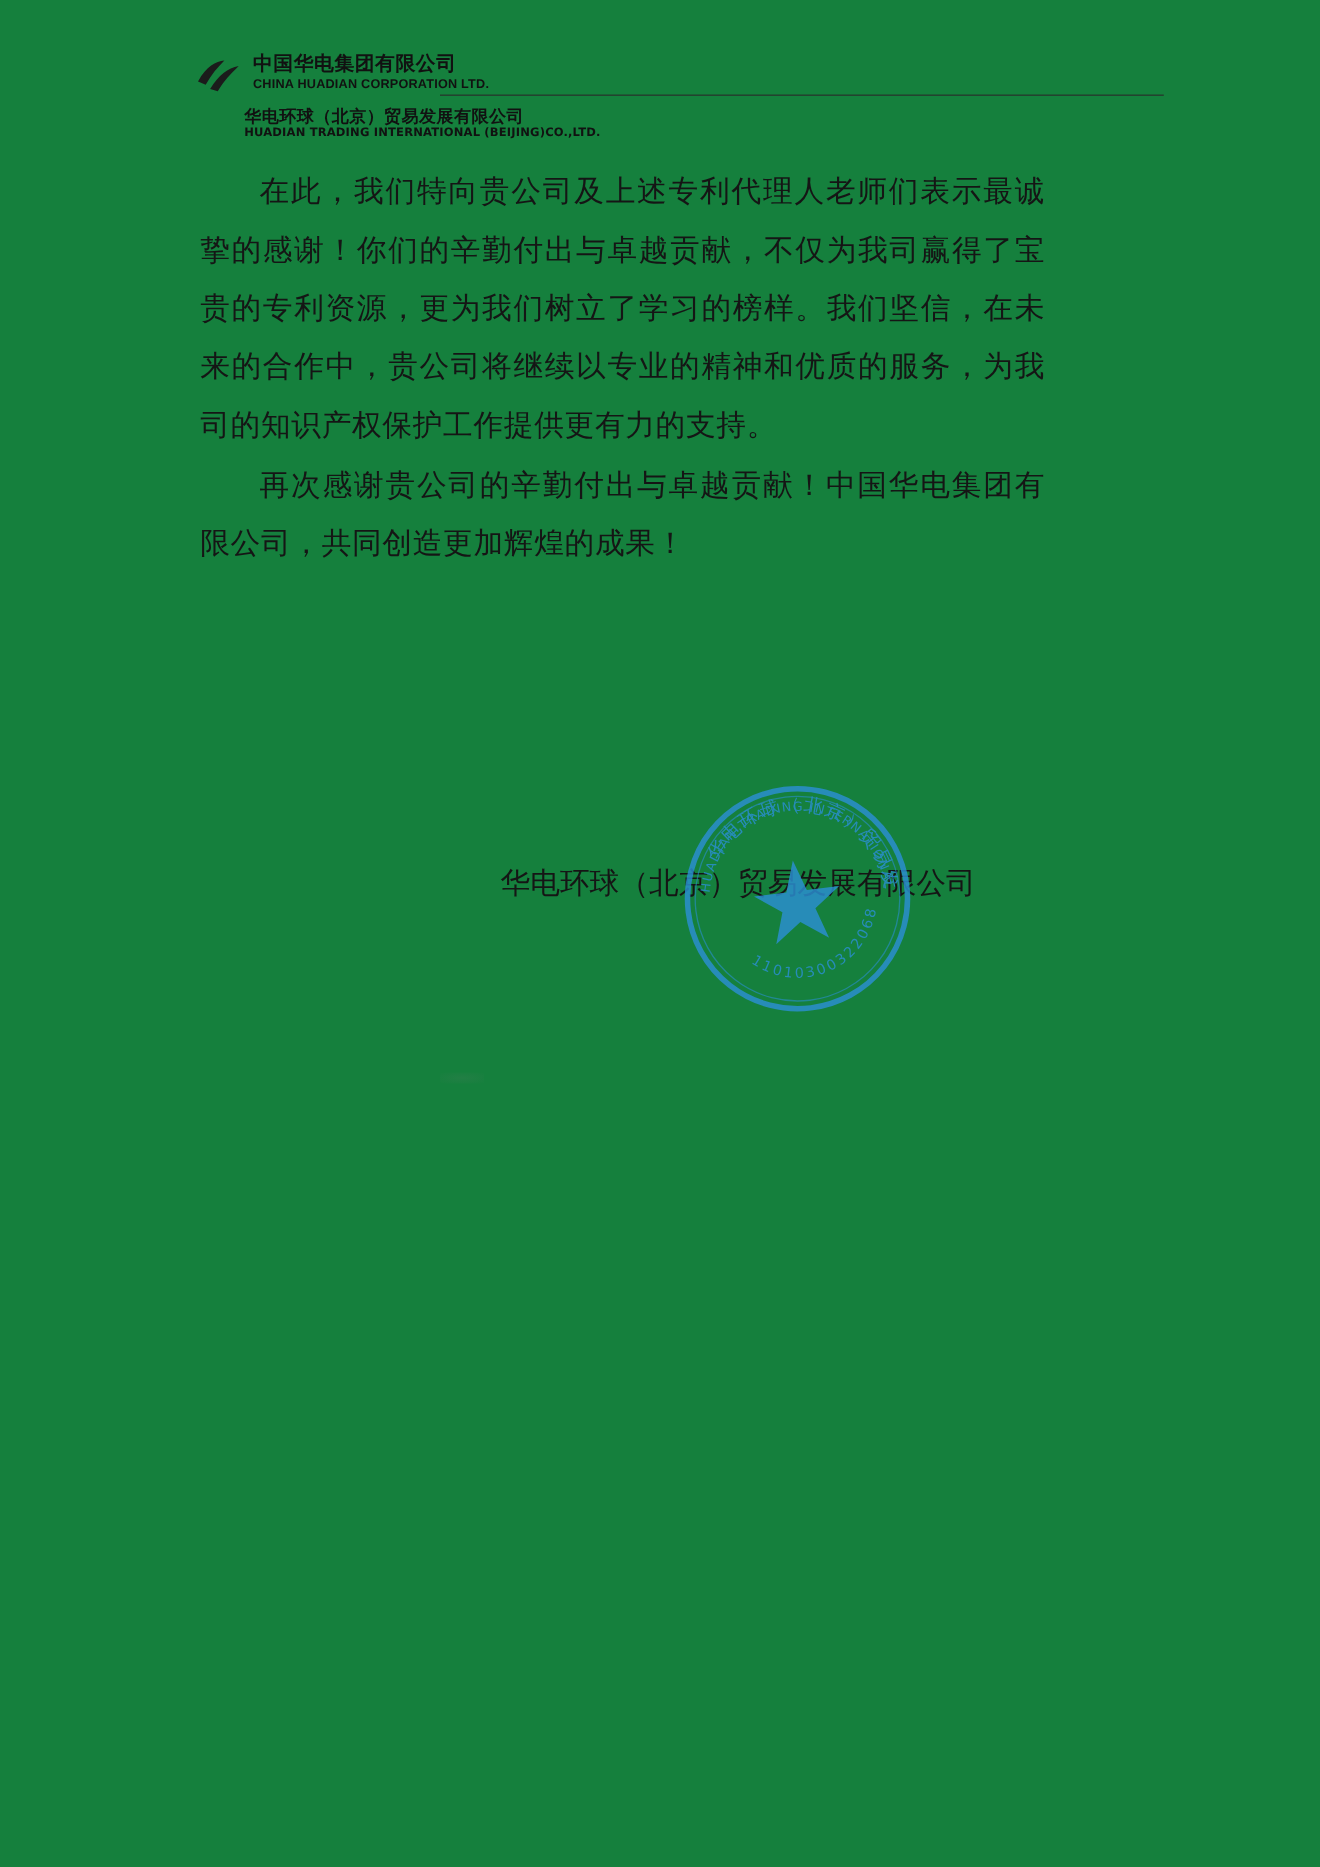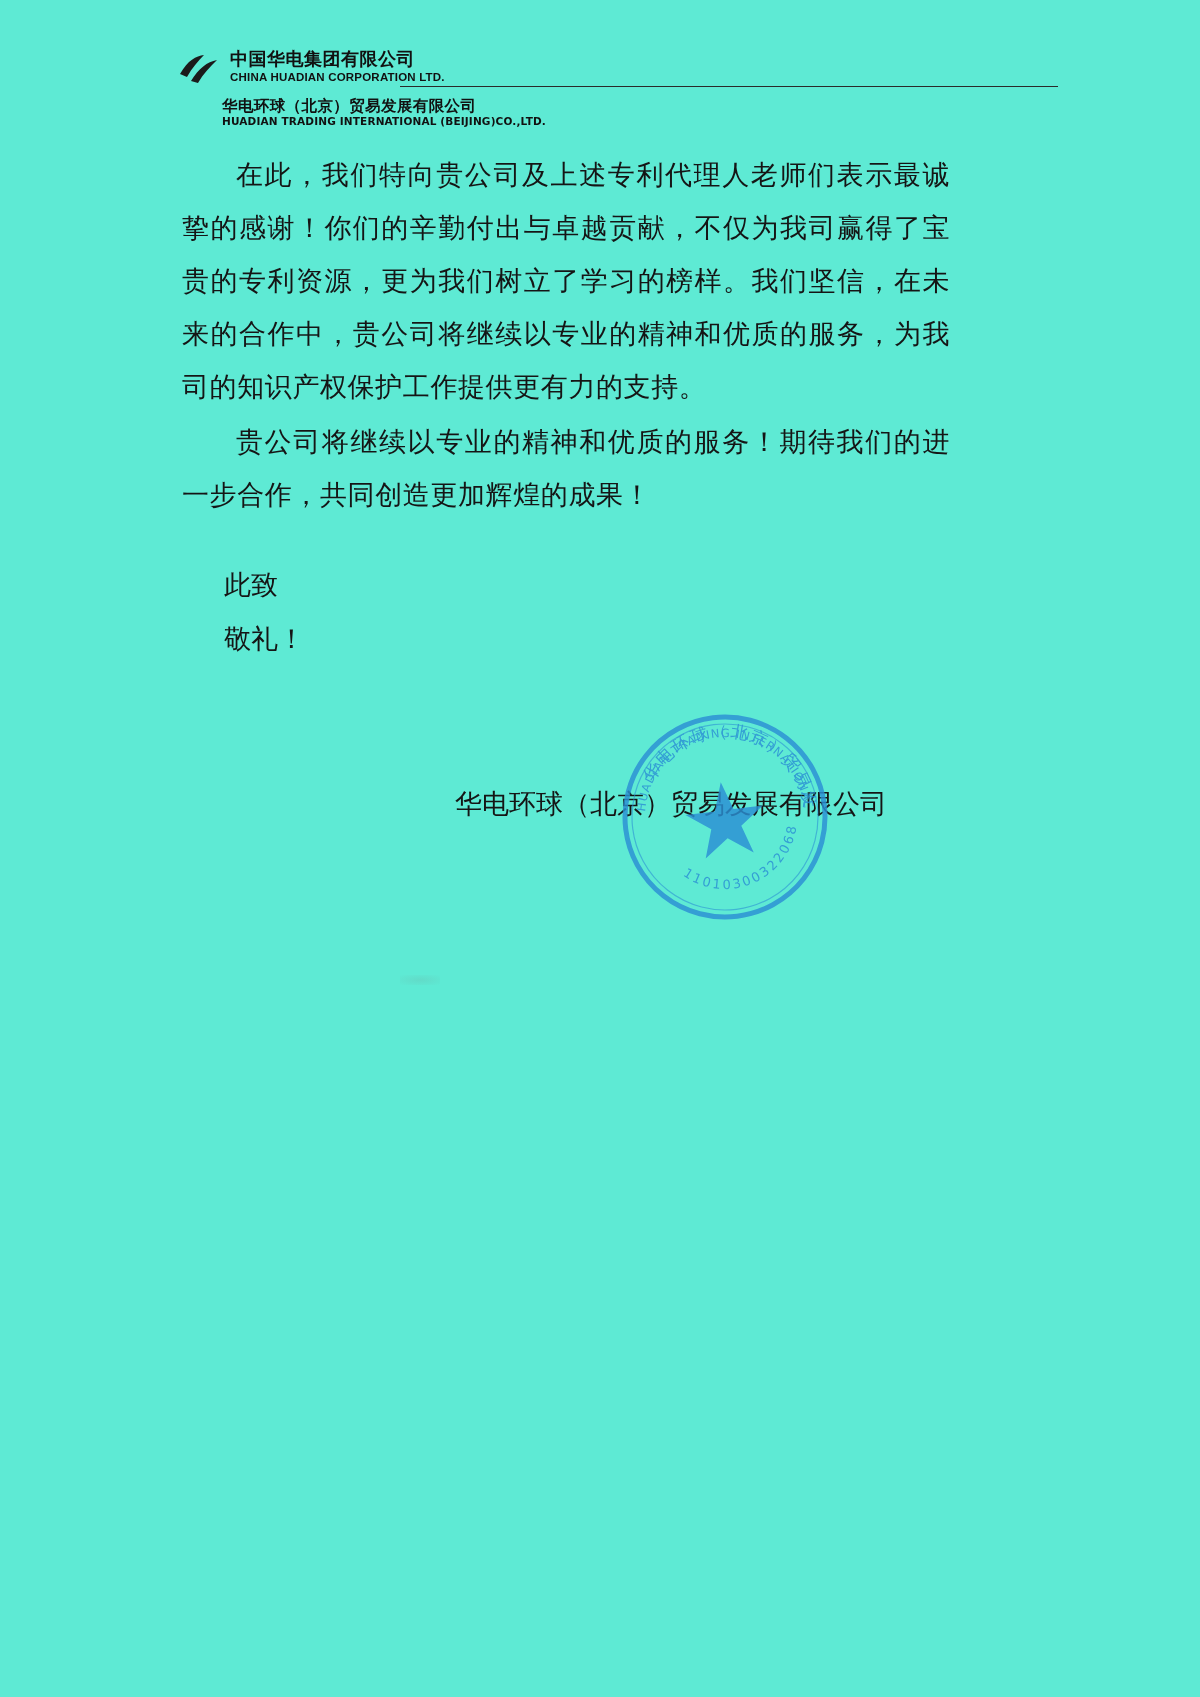--- a/index.html
+++ b/index.html
@@ -12,21 +12,21 @@
     height: 1697px;
     position: relative;
     font-family: "DejaVu Serif", "Liberation Serif", serif;
     color: #1c1c1c;
     overflow: hidden;
   }
 
   .page {
     position: absolute;
     inset: 0;
-    background: #5eead4;
+    background: #15803d;
     padding-left: 37px;
   }
 
   
   .letterhead {
     position: absolute;
     left: 178px;
     top: 50px;
     width: 880px;
   }
@@ -193,27 +193,23 @@
       <span class="lh-rule"></span>
     </div>
     <div class="lh-bottom">
       <div class="lh-sub-cn">华电环球（北京）贸易发展有限公司</div>
       <div class="lh-sub-en">HUADIAN TRADING INTERNATIONAL (BEIJING)CO.,LTD.</div>
     </div>
   </div>
 
   <div class="body-text">
     <p class="para">在此，我们特向贵公司及上述专利代理人老师们表示最诚挚的感谢！你们的辛勤付出与卓越贡献，不仅为我司赢得了宝贵的专利资源，更为我们树立了学习的榜样。我们坚信，在未来的合作中，贵公司将继续以专业的精神和优质的服务，为我司的知识产权保护工作提供更有力的支持。</p>
-    <p class="para">贵公司将继续以专业的精神和优质的服务！期待我们的进一步合作，共同创造更加辉煌的成果！</p>
-  </div>
-
-  <div class="closing">
-    <div>此致</div>
-    <div>敬礼！</div>
-  </div>
+    <p class="para">再次感谢贵公司的辛勤付出与卓越贡献！中国华电集团有限公司，共同创造更加辉煌的成果！</p>
+  </div>
+
 
   <div class="signature">
     <div class="sig-company">华电环球（北京）贸易发展有限公司</div>
   </div>
 
   <div class="seal">
     <svg viewBox="0 0 210 210" width="210" height="210" aria-hidden="true">
       <defs>
         <path id="arcTop" d="M 25,105 A 80,80 0 0 1 185,105"></path>
         <path id="arcBottom" d="M 33,105 A 72,72 0 0 0 177,105"></path>

